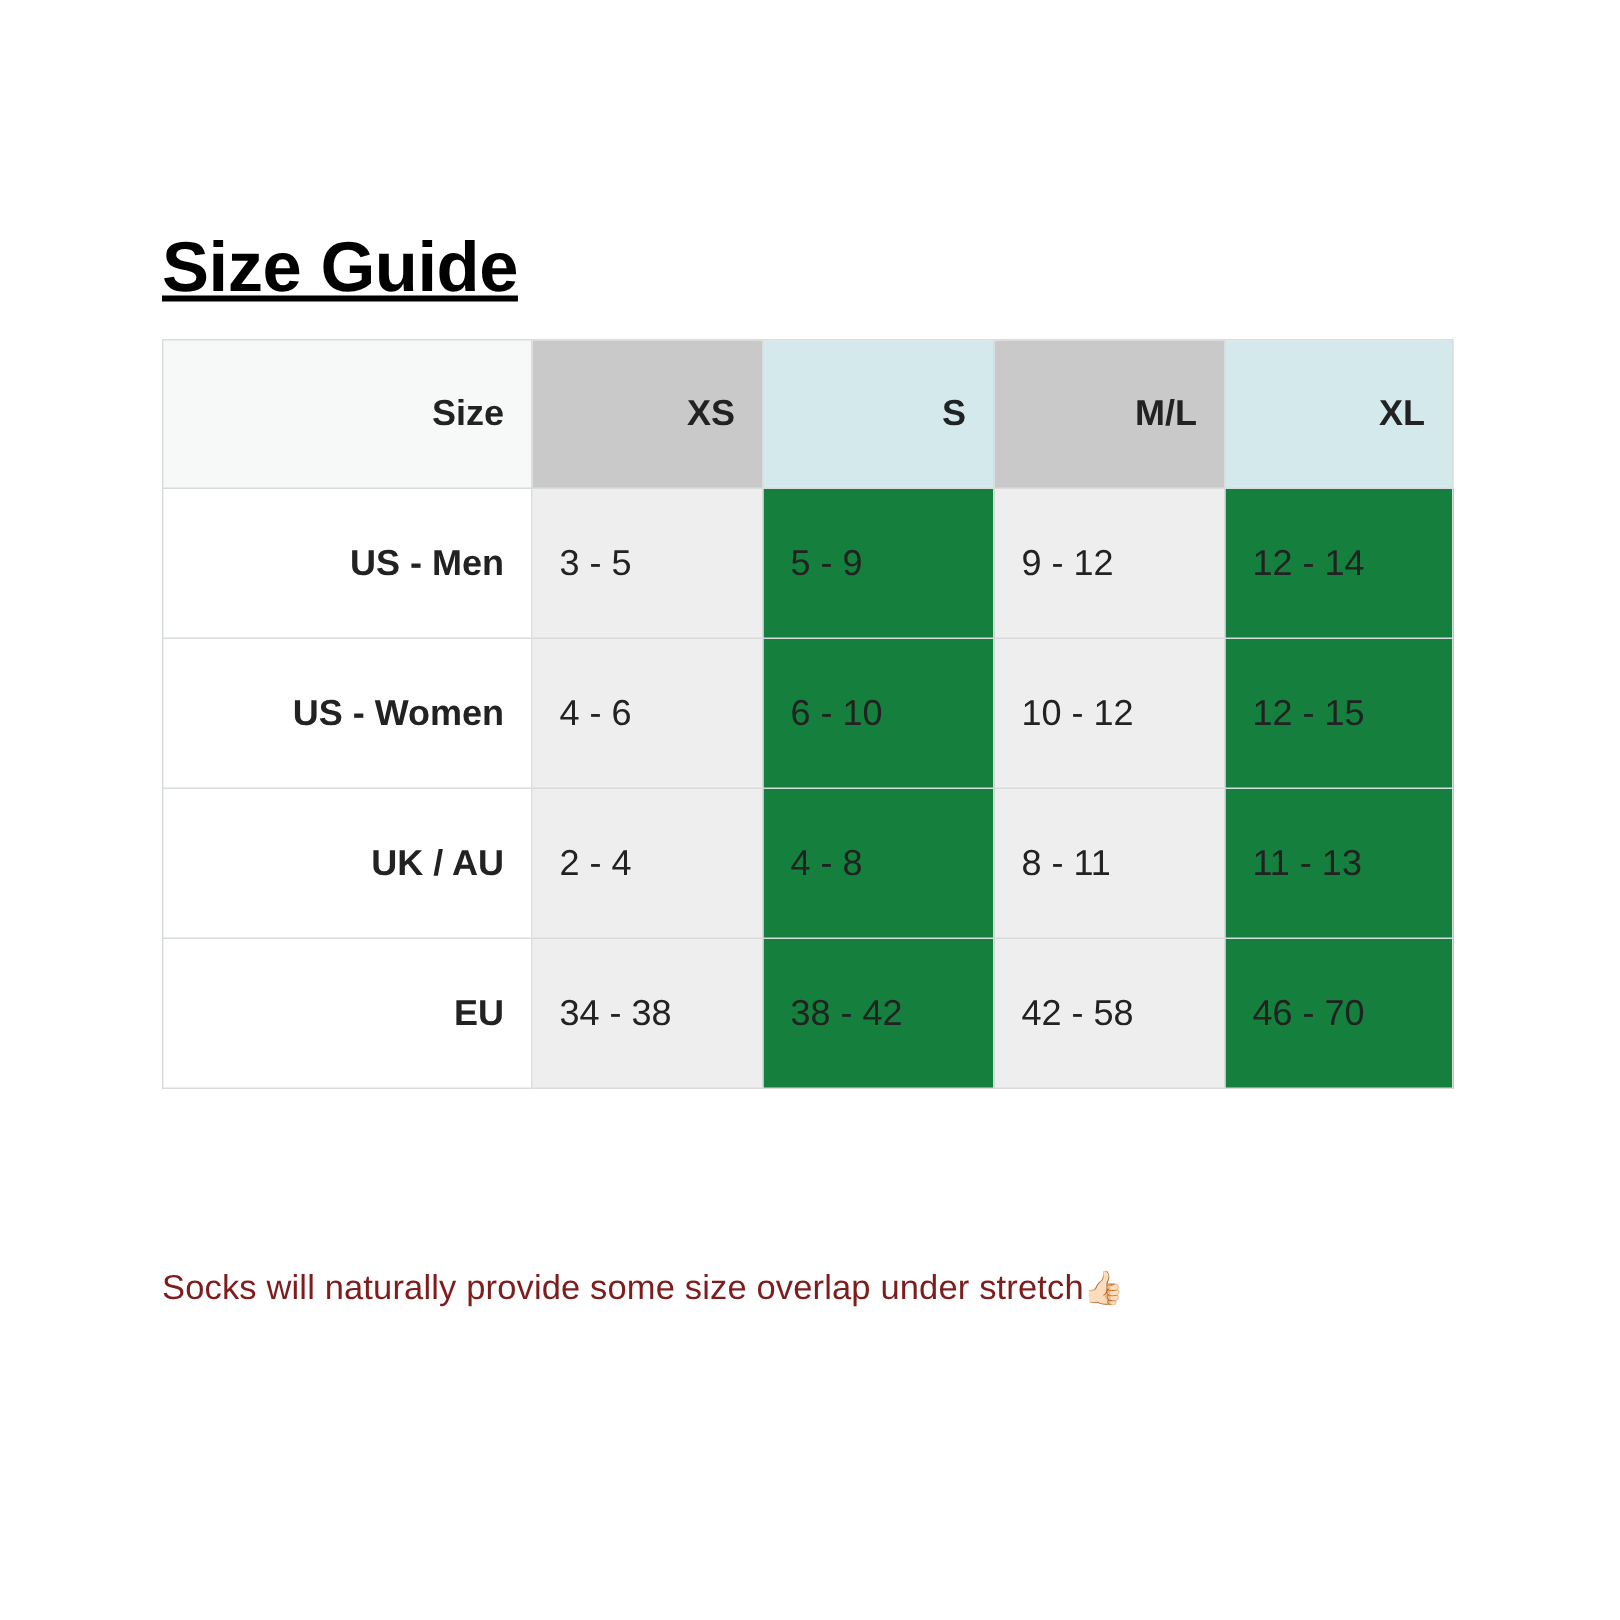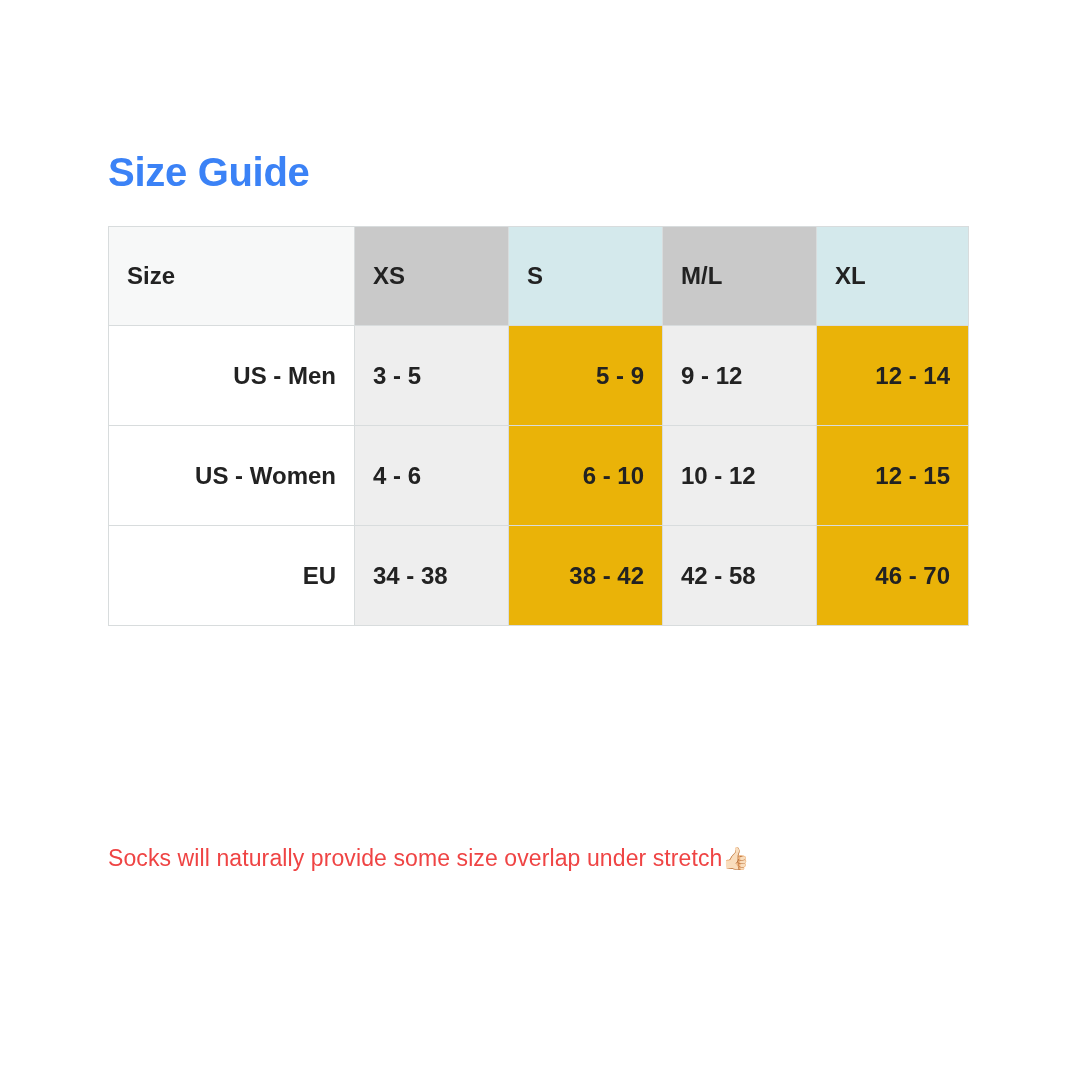--- a/index.html
+++ b/index.html
@@ -17,44 +17,46 @@
   .page {
     position: relative;
     width: 1080px;
     height: 1080px;
     box-sizing: border-box;
   }
   .title {
     position: absolute;
     left: 108px;
     top: 150px;
-    font-size: 40px;
+    font-size: 47px;
     font-weight: bold;
     letter-spacing: -0.3px;
-    color: #3b82f6;
+    color: #000000;
+    text-decoration: underline;
   }
   table.size-table {
     position: absolute;
     left: 108px;
     top: 226px;
     width: 860px;
     border-collapse: collapse;
     table-layout: fixed;
   }
   table.size-table td {
     border: 1px solid #d8dcdd;
     height: 100px;
     padding: 0 18px;
     vertical-align: middle;
     font-size: 24px;
     color: #222222;
     box-sizing: border-box;
   }
   table.size-table tr.header-row td {
     height: 99px;
+    text-align: right;
   }
   
   col.c0 { width: 246px; }
   col.c1 { width: 154px; }
   col.c2 { width: 154px; }
   col.c3 { width: 154px; }
   col.c4 { width: 152px; }
 
   
   .h-label {
@@ -77,34 +79,33 @@
   
   .b-label {
     background: #ffffff;
     font-weight: bold;
     font-size: 25px;
     color: #141414;
     text-align: right;
   }
   .b-gray {
     background: #eeeeee;
-    font-weight: bold;
+    font-weight: normal;
   }
   .b-blue {
-    background: #eab308;
-    font-weight: bold;
-    text-align: right;
+    background: #15803d;
+    font-weight: normal;
   }
 
   .footnote {
     position: absolute;
     left: 108px;
     top: 845px;
     font-size: 23px;
-    color: #ef4444;
+    color: #7f1d1d;
     letter-spacing: 0.1px;
   }
   .footnote .emoji {
     font-size: 22px;
   }
 </style>
 </head>
 <body>
 
 <div class="page">
@@ -138,20 +139,27 @@
 
       <tr>
         <td class="b-label">US - Women</td>
         <td class="b-gray">4 - 6</td>
         <td class="b-blue">6 - 10</td>
         <td class="b-gray">10 - 12</td>
         <td class="b-blue">12 - 15</td>
       </tr>
 
 
+      <tr>
+        <td class="b-label">UK / AU</td>
+        <td class="b-gray">2 - 4</td>
+        <td class="b-blue">4 - 8</td>
+        <td class="b-gray">8 - 11</td>
+        <td class="b-blue">11 - 13</td>
+      </tr>
 
       <tr>
         <td class="b-label">EU</td>
         <td class="b-gray">34 - 38</td>
         <td class="b-blue">38 - 42</td>
         <td class="b-gray">42 - 58</td>
         <td class="b-blue">46 - 70</td>
       </tr>
     </tbody>
   </table>

